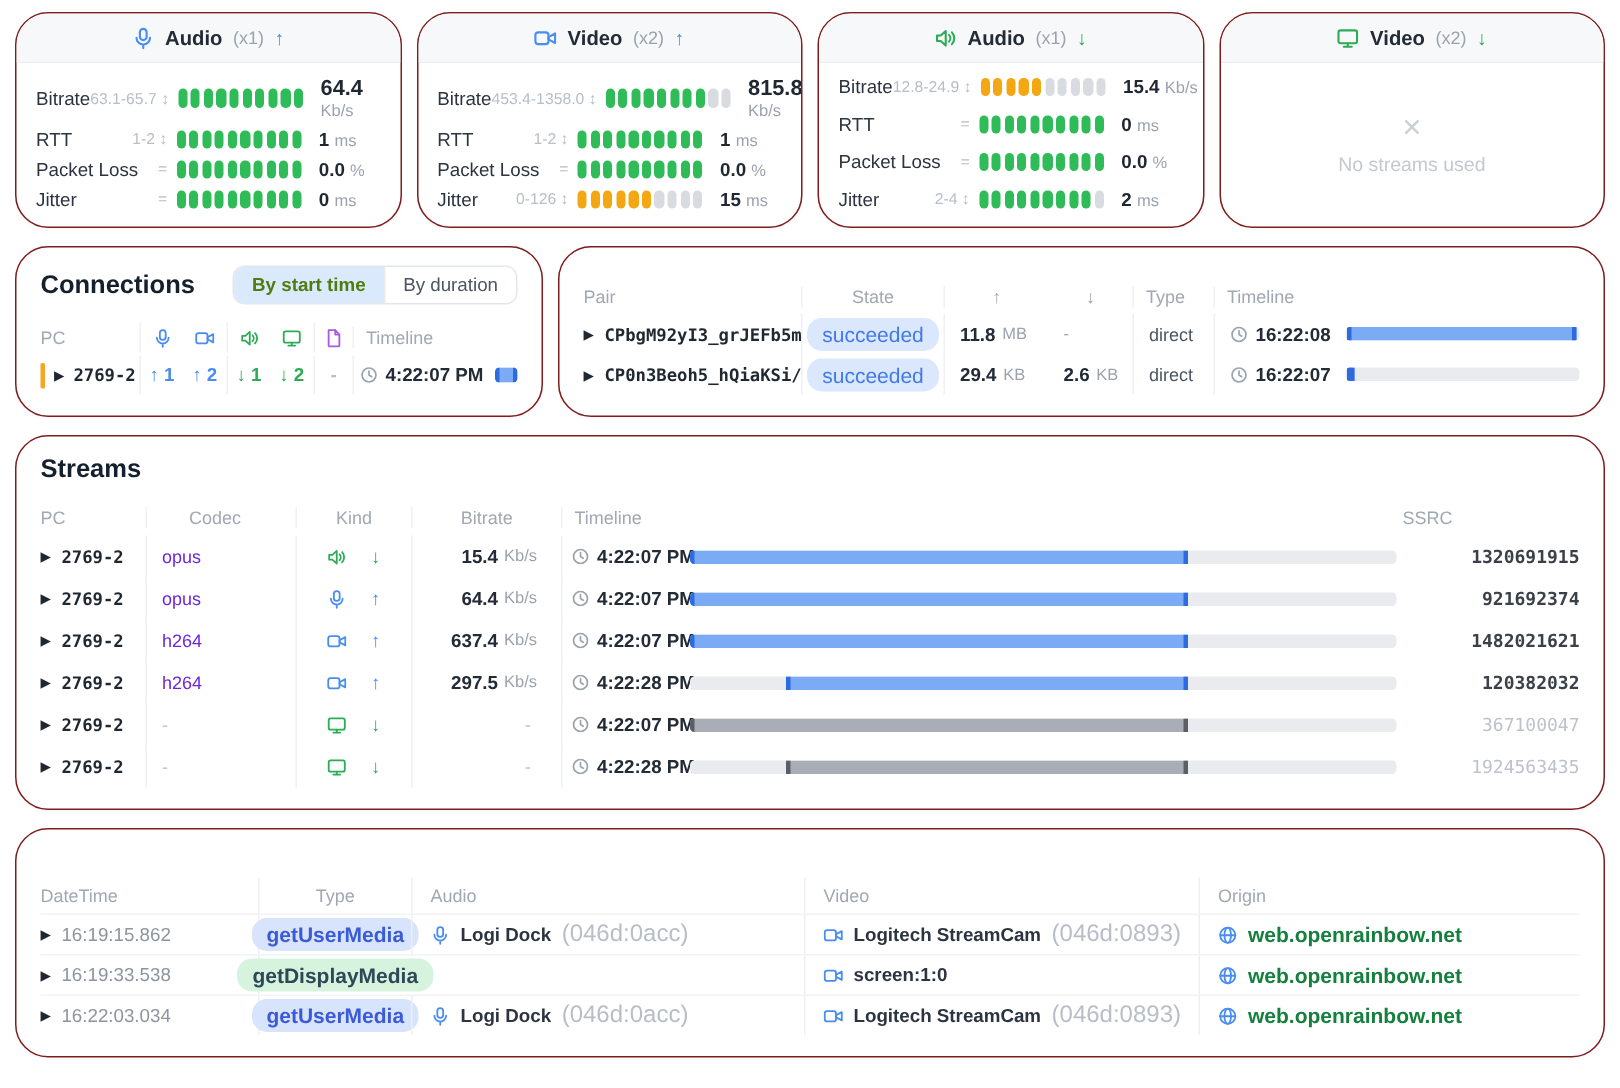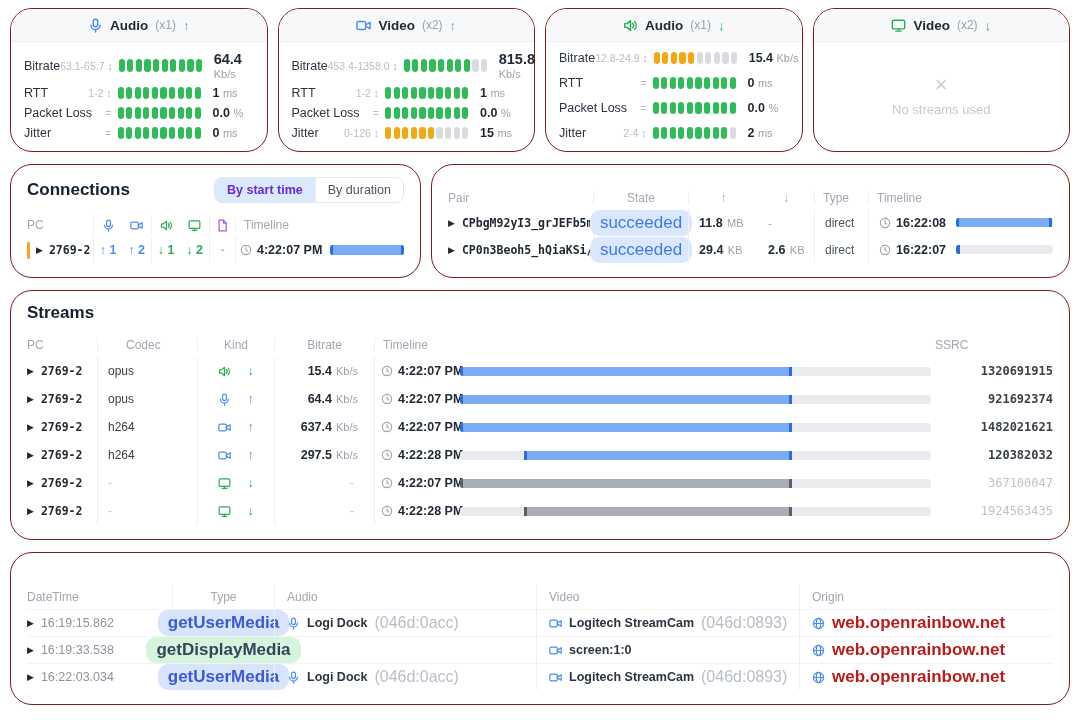--- a/index.html
+++ b/index.html
@@ -38,84 +38,84 @@
   
   .mid{display:flex;gap:10px;margin-top:12px;align-items:flex-start}
   .pad{padding:12px 16px 14px}
   .ptitle-row{display:flex;align-items:center;justify-content:space-between}
   .ptitle{font-size:17px;font-weight:700;color:#15202e}
   .psub{font-size:14px;font-weight:400;color:#8d97a1;margin-left:5px}
   .seg-group{display:flex;border:1px solid #e3e6ea;border-radius:8px;overflow:hidden;background:#fff}
   .seg{padding:5px 12px;font-size:12.5px;color:#4b5563;background:#fff;border:none;cursor:pointer;
     border-left:1px solid #e9ebee;font-family:inherit;white-space:nowrap}
   .seg:first-child{border-left:none}
-  .seg.active{background:#dbe9fd;color:#6d28d9;font-weight:600}
+  .seg.active{background:#dbe9fd;color:#4d7c0f;font-weight:600}
   .hdr{font-size:12px;color:#a0a8b1}
   .clock-time{display:flex;align-items:center;gap:5px;font-size:12.5px;font-weight:700;color:#222b36;white-space:nowrap}
   .clock-time .icn{color:#9aa3ad}
   .bar{position:relative;height:9px;border-radius:3px;background:#e9ebef;overflow:hidden;align-self:center}
   .bar .seg-fill{position:absolute;top:0;bottom:0}
   .seg-fill.blue{background:#7babf5}.seg-fill.gray{background:#a9aeb6}
   .bar .tick{position:absolute;top:0;bottom:0;width:3px}
   .tick.blue{background:#2e6be0}.tick.gray{background:#5a5f66}
   .mono{font-family:"DejaVu Sans Mono",monospace}
   .play{font-size:9px;color:#1f2730;cursor:pointer;flex:0 0 auto}
   .bl{border-left:1px solid #eef0f2}
   
-  .connections{width:411px}
+  .connections{width:352px}
   .conn-grid{display:grid;grid-template-columns:66px 29px 29px 29px 29px 26px 1fr;align-items:center}
   .conn-grid.head{margin-top:12px;height:20px}
   .conn-grid.row{height:26px;margin-top:2px}
   .cell-c{display:flex;justify-content:center;align-items:center;height:100%}
   .stat{font-size:12.5px;font-weight:600}
   .pc-cell{display:flex;align-items:center;gap:6px;height:100%}
   .accent-bar{width:3px;height:17px;background:#f5a623;border-radius:1px}
   .pc-id{font-size:11.5px;font-weight:700}
   .conn-tl{display:flex;align-items:center;gap:8px;padding-left:4px;height:100%}
   .conn-tl .bar{flex:1;height:10px}
   
   .ice{flex:1}
   .ice-grid{display:grid;grid-template-columns:145px 95px 70px 56px 54px 82px 1fr;align-items:center}
   .ice-grid.head{margin-top:10px;height:22px}
   .ice-grid.row{height:27px}
   .pair-cell{display:flex;align-items:center;gap:7px}
   .pair-name{font-size:11.5px;font-weight:700}
-  .pill{display:inline-block;font-size:17px;padding:3px 10px;border-radius:10px}
+  .pill{display:inline-block;font-size:14px;padding:3px 10px;border-radius:10px}
   .pill.succ{background:#dbe7fd;color:#4079e8}
   .num{font-size:12.5px;font-weight:600;color:#222b36}
   .unit{font-size:11px;color:#9aa3ad;font-weight:400}
   .type-txt{font-size:12px;color:#4a5560}
   .ice-tl{display:flex;align-items:center;height:100%;padding-left:6px}
   .ice-tl .bar{flex:1}
   .cell-pad{padding-left:10px;height:100%;display:flex;align-items:center}
   .hdr-c{display:flex;justify-content:center;align-items:center;height:100%}
   
   .block{margin-top:12px}
   .str-grid{display:grid;grid-template-columns:70px 100px 77px 100px 84px 1fr 118px;align-items:center}
   .str-grid.head{margin-top:10px;height:24px}
   .str-grid.row{height:28px}
-  .codec-txt{font-size:12px;color:#404040}
+  .codec-txt{font-size:12px;color:#6d28d9}
   .kind-cell{display:flex;align-items:center;justify-content:center;gap:16px;height:100%}
   .bit-cell{display:flex;justify-content:flex-end;align-items:center;gap:4px;padding-right:16px;height:100%}
   .str-tl{display:flex;align-items:center;height:100%;padding:0 4px 0 2px}
   .str-tl .bar{flex:1}
   .ssrc{font-size:12px;font-weight:700;color:#3a4148;text-align:right}
   .muted{color:#bcc3cc !important;font-weight:400 !important}
   .right{text-align:left}
   
   .dev-grid{display:grid;grid-template-columns:145px 102px 262px 263px 1fr;align-items:stretch}
   .dev-grid.head{margin-top:20px;height:24px}
   .dev-grid.row{height:27px;border-top:1px solid #f2f3f5}
   .dev-cell{display:flex;align-items:center;gap:7px;height:100%}
   .dev-time{font-size:12.5px;color:#8d959f}
   .pill.t-blue{background:#d8e3fc;color:#3b5bd6;font-weight:600}
   .pill.t-green{background:#d6f3de;color:#2f4858;font-weight:600}
   .dev-name{font-size:12.5px;font-weight:600;color:#2b3440}
   .dev-id{font-size:16px;color:#b7bec8}
-  .origin-txt{font-size:17px;font-weight:600;color:#b91c1c}
+  .origin-txt{font-size:14px;font-weight:600;color:#15803d}
   .hdr.center{text-align:center}
 </style>
 </head>
 <body>
 
 <div class="page">
 
   <div class="cards">
 
     <div class="panel card">

